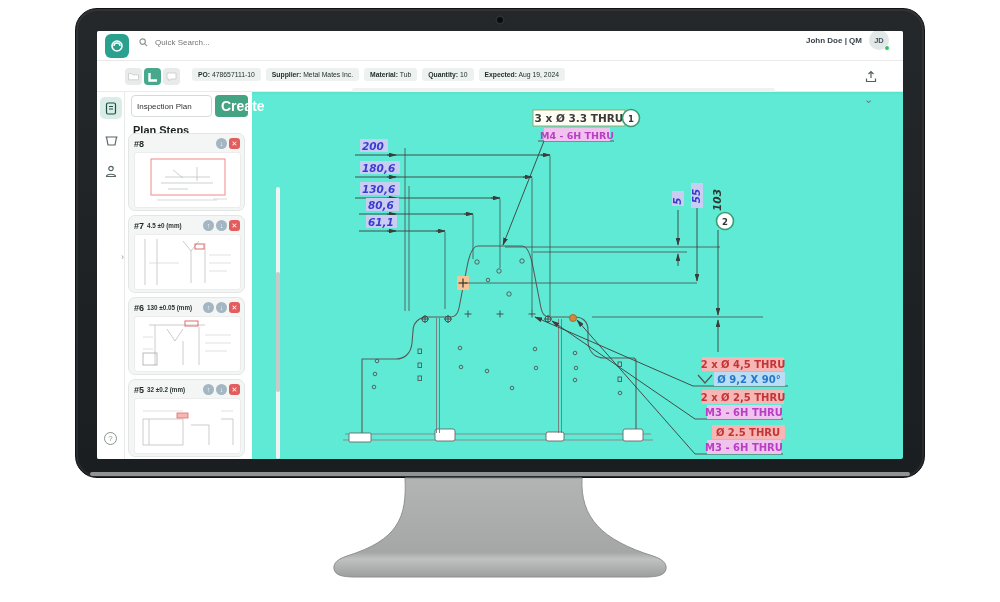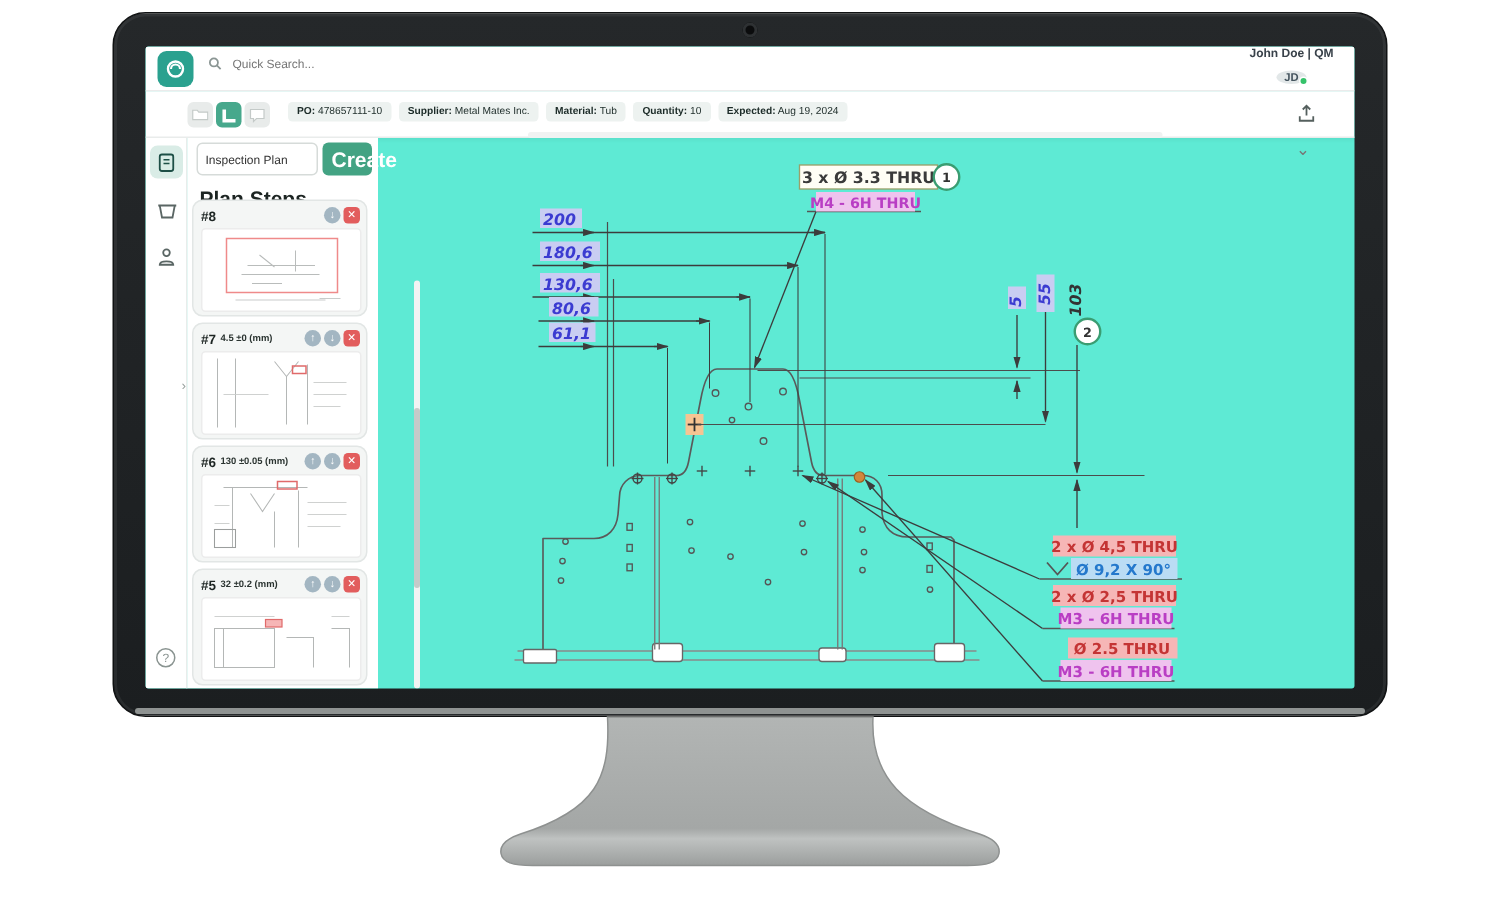--- a/index.html
+++ b/index.html
@@ -9,42 +9,42 @@
   .bezel{position:absolute;left:75px;top:8px;width:850px;height:470px;background:linear-gradient(#25282a,#1b1e20);border:1px solid #101213;border-radius:22px;box-shadow:inset 0 0 0 2px rgba(255,255,255,.06);}
   .bezel-edge{position:absolute;left:90px;top:472px;width:820px;height:4px;background:#8f9392;border-radius:2px;}
   .camera{position:absolute;left:495px;top:15px;width:10px;height:10px;border-radius:50%;background:#0b0c0d;box-shadow:inset 0 0 0 2px #2e3133;}
   .stand{position:absolute;left:330px;top:455px;width:340px;height:140px;}
   
   .screen{position:absolute;left:97px;top:31px;width:806px;height:428px;background:#5eead4;overflow:hidden;border-radius:2px;}
   .appbar{position:absolute;left:0;top:0;width:806px;height:30px;background:#fff;border-bottom:1px solid #ececec;}
   .logo{position:absolute;left:8px;top:3px;width:24px;height:24px;border-radius:6px;background:#2aa18f;display:flex;align-items:center;justify-content:center;}
   .searchwrap{position:absolute;left:42px;top:6px;display:flex;align-items:center;gap:5px;}
   .searchwrap input{border:none;outline:none;font-size:8px;color:#333;width:150px;font-family:"Liberation Sans",sans-serif;}
-  .userbox{position:absolute;right:14px;top:0;height:18px;display:flex;align-items:center;gap:7px;flex-direction:column;}
+  .userbox{position:absolute;right:14px;top:0;height:18px;display:flex;align-items:center;gap:7px;}
   .username{font-size:8px;color:#39424a;font-weight:bold;}
   .avatar{position:relative;width:20px;height:20px;border-radius:50%;background:#e2e7e8;display:flex;align-items:center;justify-content:center;font-size:7.5px;font-weight:bold;color:#44545e;}
   .avatar i{position:absolute;right:-1px;bottom:-1px;width:6px;height:6px;border-radius:50%;background:#35c26a;border:1px solid #fff;}
   .toolbar{position:absolute;left:0;top:30px;width:806px;height:31px;background:#fff;border-bottom:1px solid #e9eceb;box-shadow:0 1px 3px rgba(0,0,0,.05);}
   .tbtn{position:absolute;top:7px;width:17px;height:17px;border-radius:4px;background:#e8ebea;display:flex;align-items:center;justify-content:center;}
   .tbtn.green{background:#47a88c;}
   .pills{position:absolute;left:95px;top:7px;display:flex;gap:5px;}
   .pill{background:#edf2f0;border-radius:3px;padding:3px 6px;font-size:6.8px;color:#1c2b28;white-space:nowrap;}
   .pill b{font-weight:bold;}
   .upload{position:absolute;right:26px;top:8px;}
   
   .rail{position:absolute;left:0;top:61px;width:28px;height:367px;background:#fff;border-right:1px solid #e9eceb;}
   .rail-item{position:absolute;left:3px;width:22px;height:22px;border-radius:5px;display:flex;align-items:center;justify-content:center;}
   .rail-item.active{background:#d9ece6;}
   .help{position:absolute;left:7px;bottom:14px;width:13px;height:13px;border-radius:50%;border:1px solid #8a9491;color:#8a9491;font-size:8px;display:flex;align-items:center;justify-content:center;}
   .collapse{position:absolute;left:24px;top:160px;font-size:9px;color:#98a19e;}
   
   .panel{position:absolute;left:28px;top:61px;width:127px;height:367px;background:#fff;}
   .plan-input{position:absolute;left:6px;top:3px;width:81px;height:22px;border:1px solid #d6dbd9;border-radius:4px;font-size:8px;padding:0 5px;color:#333;font-family:"Liberation Sans",sans-serif;}
   .create-btn{position:absolute;left:90px;top:3px;width:33px;height:22px;background:#43a383;border:none;border-radius:4px;color:#fff;font-size:14px;font-weight:bold;font-family:"Liberation Sans",sans-serif;}
-  .section-title{position:absolute;left:8px;top:32px;font-size:14px;font-weight:bold;color:#1c2422;}
+  .section-title{position:absolute;left:8px;top:32px;font-size:11px;font-weight:bold;color:#1c2422;}
   .card{position:absolute;left:3px;width:117px;height:78px;background:#f4f6f5;border:1px solid #e2e6e5;border-radius:7px;}
   .card-head{position:absolute;left:5px;top:3px;right:4px;height:13px;display:flex;align-items:center;}
   .card-id{font-size:9px;font-weight:bold;color:#1d2523;}
   .card-spec{font-size:6.3px;font-weight:bold;color:#2a3330;margin-left:3px;white-space:nowrap;}
   .card-btns{margin-left:auto;display:flex;gap:2px;align-items:center;}
   .cbtn{width:11px;height:11px;border-radius:50%;background:#a3b6c2;color:#fff;font-size:7px;line-height:11px;text-align:center;}
   .cbtn.del{border-radius:3px;background:#e25d5d;}
   .thumb{position:absolute;left:5px;top:18px;width:107px;height:56px;background:#fff;border:1px solid #ececec;border-radius:3px;}
   .vscroll{position:absolute;left:151px;top:95px;width:4px;height:272px;background:#f1f3f3;border-radius:2px;}
   .vscroll .thumbbar{position:absolute;left:0;top:85px;width:4px;height:120px;background:#c6cac9;border-radius:2px;}

